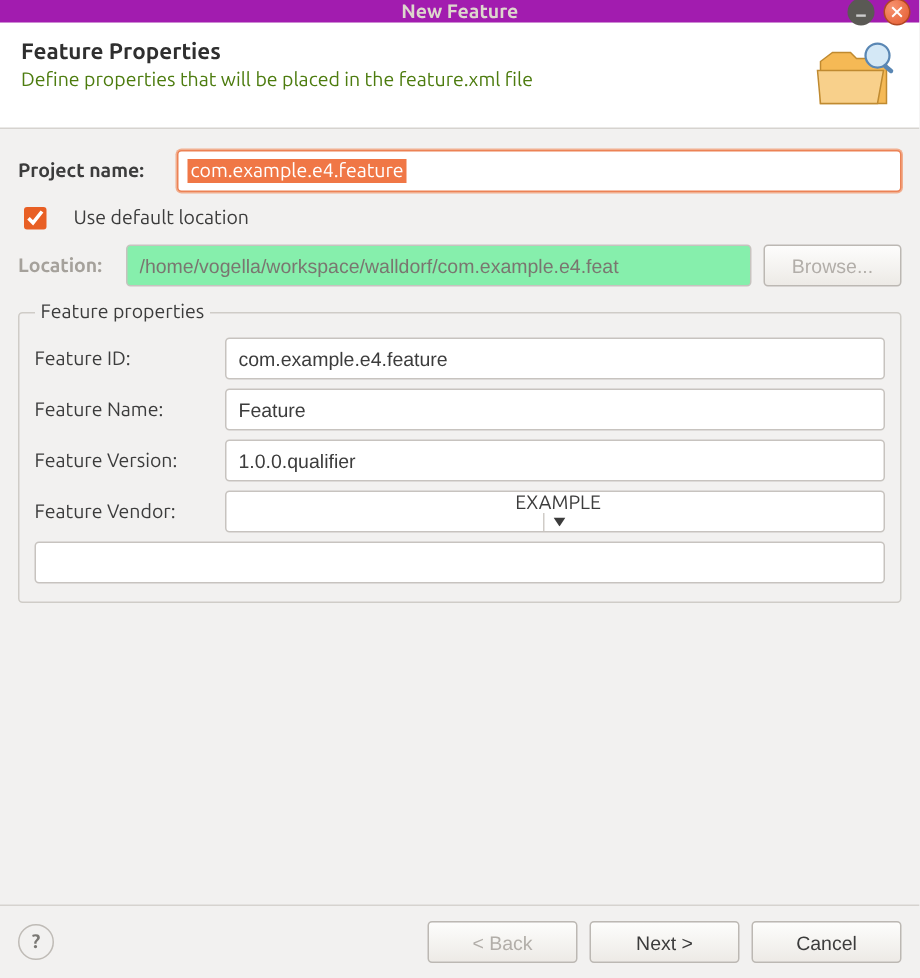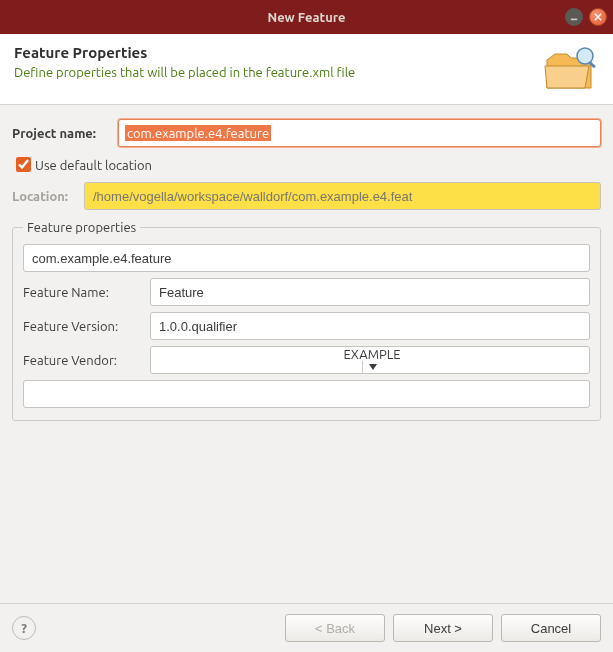--- a/index.html
+++ b/index.html
@@ -7,22 +7,22 @@
     font-family: "Ubuntu", "Segoe UI", sans-serif;
     font-size: 13px;
     background: #f2f1f0;
     color: #3c3c3c;
     width: 613px;
     height: 652px;
     display: flex;
     flex-direction: column;
   }
   .titlebar {
-    background: #7f1d1d;
-    height: 34px;
+    background: #a21caf;
+    height: 15px;
     display: flex;
     align-items: center;
     justify-content: flex-end;
     position: relative;
     padding-right: 6px;
   }
   .titlebar-title {
     position: absolute;
     left: 0; right: 0;
     text-align: center;
@@ -88,43 +88,43 @@
     height: 28px;
     border: 1px solid #c7c3bf;
     border-radius: 3px;
     background: #fff;
     padding: 0 8px;
     font-size: 13px;
     color: #3c3c3c;
     width: 100%;
   }
   input[type=text]:disabled {
-    background: #fde047;
+    background: #86efac;
     color: #7a7670;
   }
   .proj-hl {
     background: #f07746;
     color: #fff;
     padding: 1px 2px;
   }
   .proj-wrap {
     flex:1;
     height:28px;
     border: 1px solid #ec8255;
     box-shadow: 0 0 0 1px #f1af90;
     border-radius:3px;
     background:#fff;
     display:flex; align-items:center;
     padding:0 6px;
     font-size:13px;
   }
   .chk-row {
     display: flex;
-    align-items: center;
-    gap: 4px;
+    align-items: flex-start;
+    gap: 18px;
     padding-left: 4px;
   }
   .chk {
     width:15px; height:15px;
     accent-color: #e85f24;
   }
   .loc-row input { flex:1; }
   .btn {
     height: 28px;
     min-width: 100px;
@@ -220,26 +220,28 @@
   </div>
 
   <div class="chk-row">
     <input type="checkbox" class="chk" checked="" style="">
     <span>Use default location</span>
   </div>
 
   <div class="row loc-row">
     <label class="disabled" style="width:64px">Location:</label>
     <input type="text" disabled="" value="/home/vogella/workspace/walldorf/com.example.e4.feat" style="">
+    <button class="btn" disabled="" style="min-width:92px">Browse...</button>
   </div>
 
   <fieldset>
     <legend>Feature properties</legend>
 
     <div class="frow">
+      <label>Feature ID:</label>
       <input type="text" value="com.example.e4.feature" style="">
     </div>
     <div class="frow">
       <label>Feature Name:</label>
       <input type="text" value="Feature" style="">
     </div>
     <div class="frow">
       <label>Feature Version:</label>
       <input type="text" value="1.0.0.qualifier" style="">
     </div>

